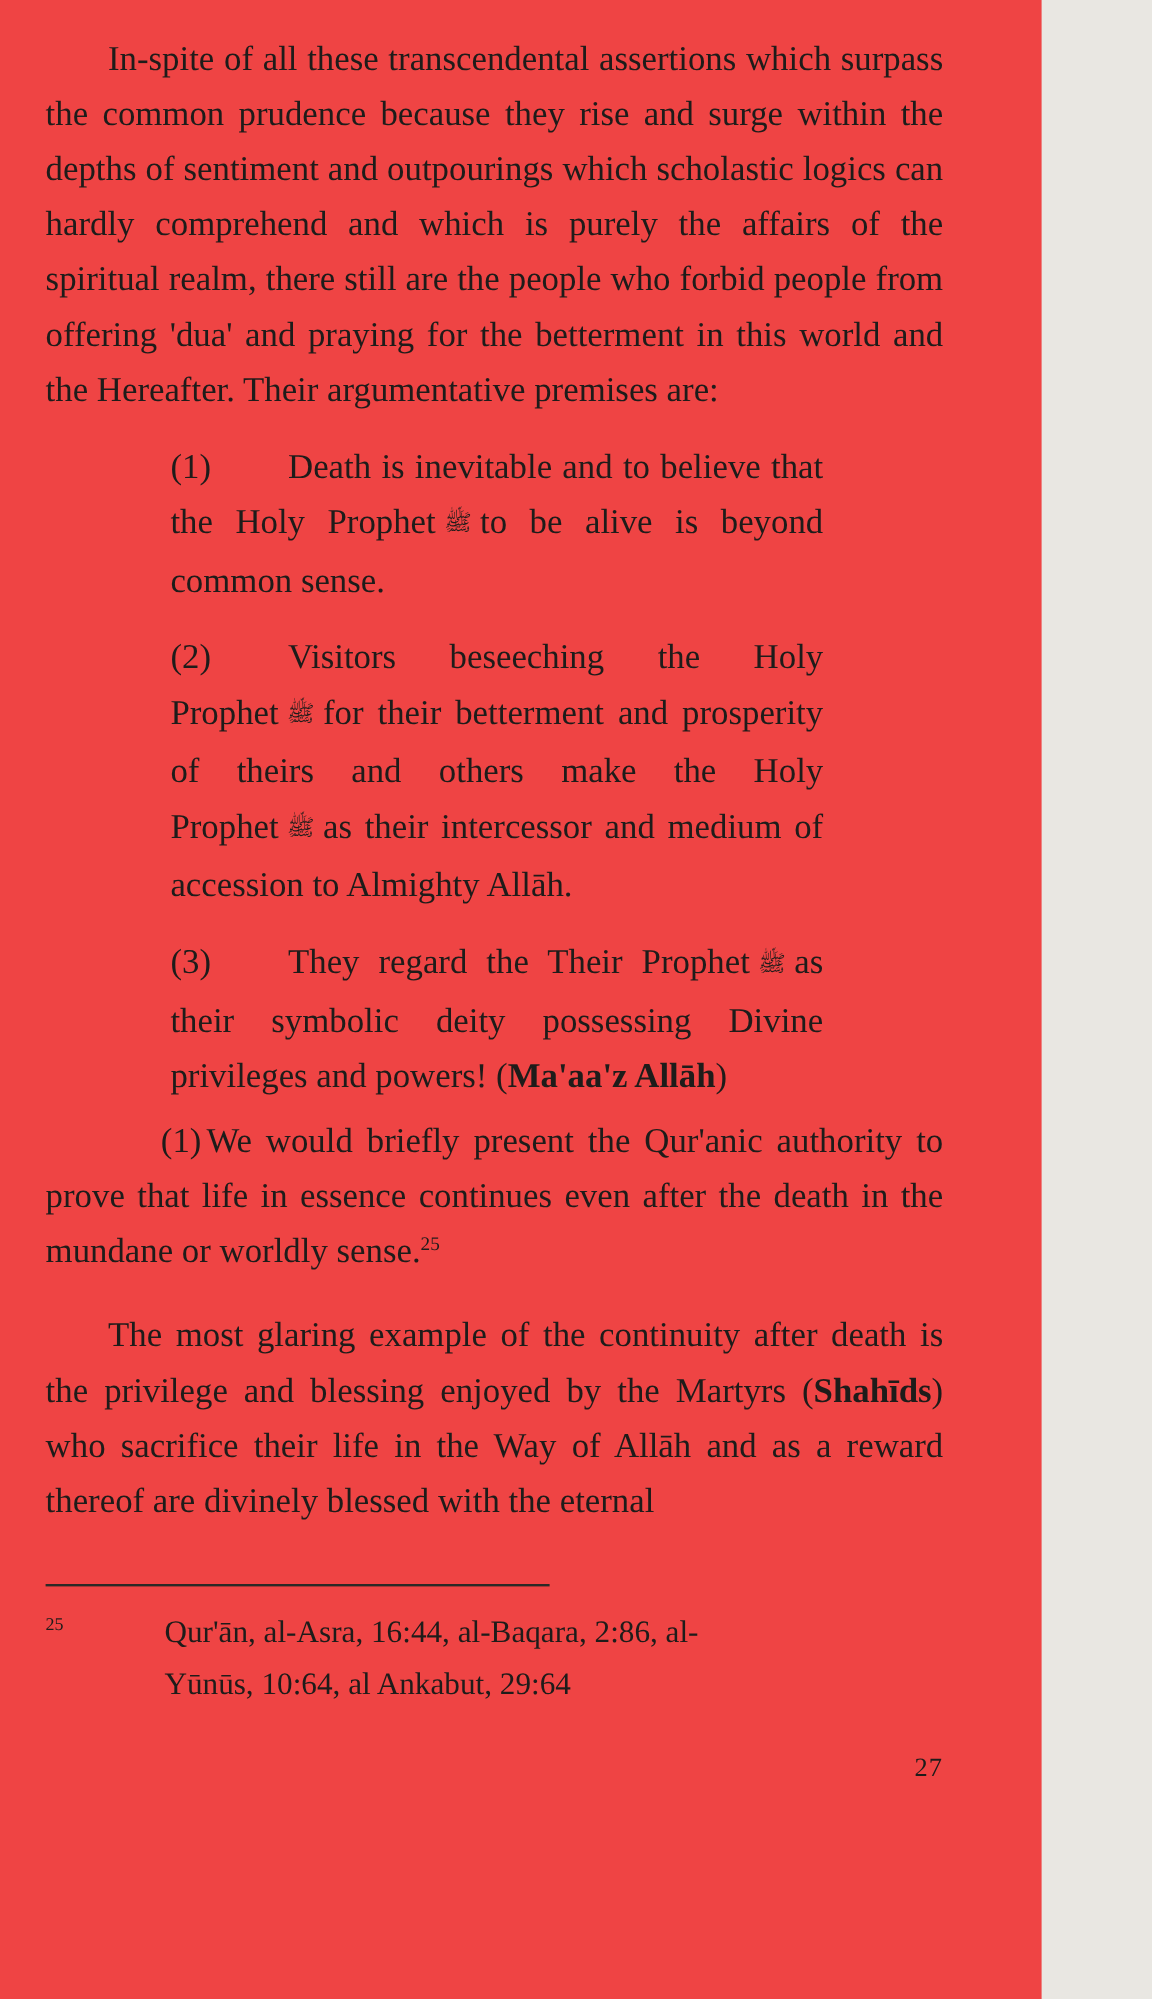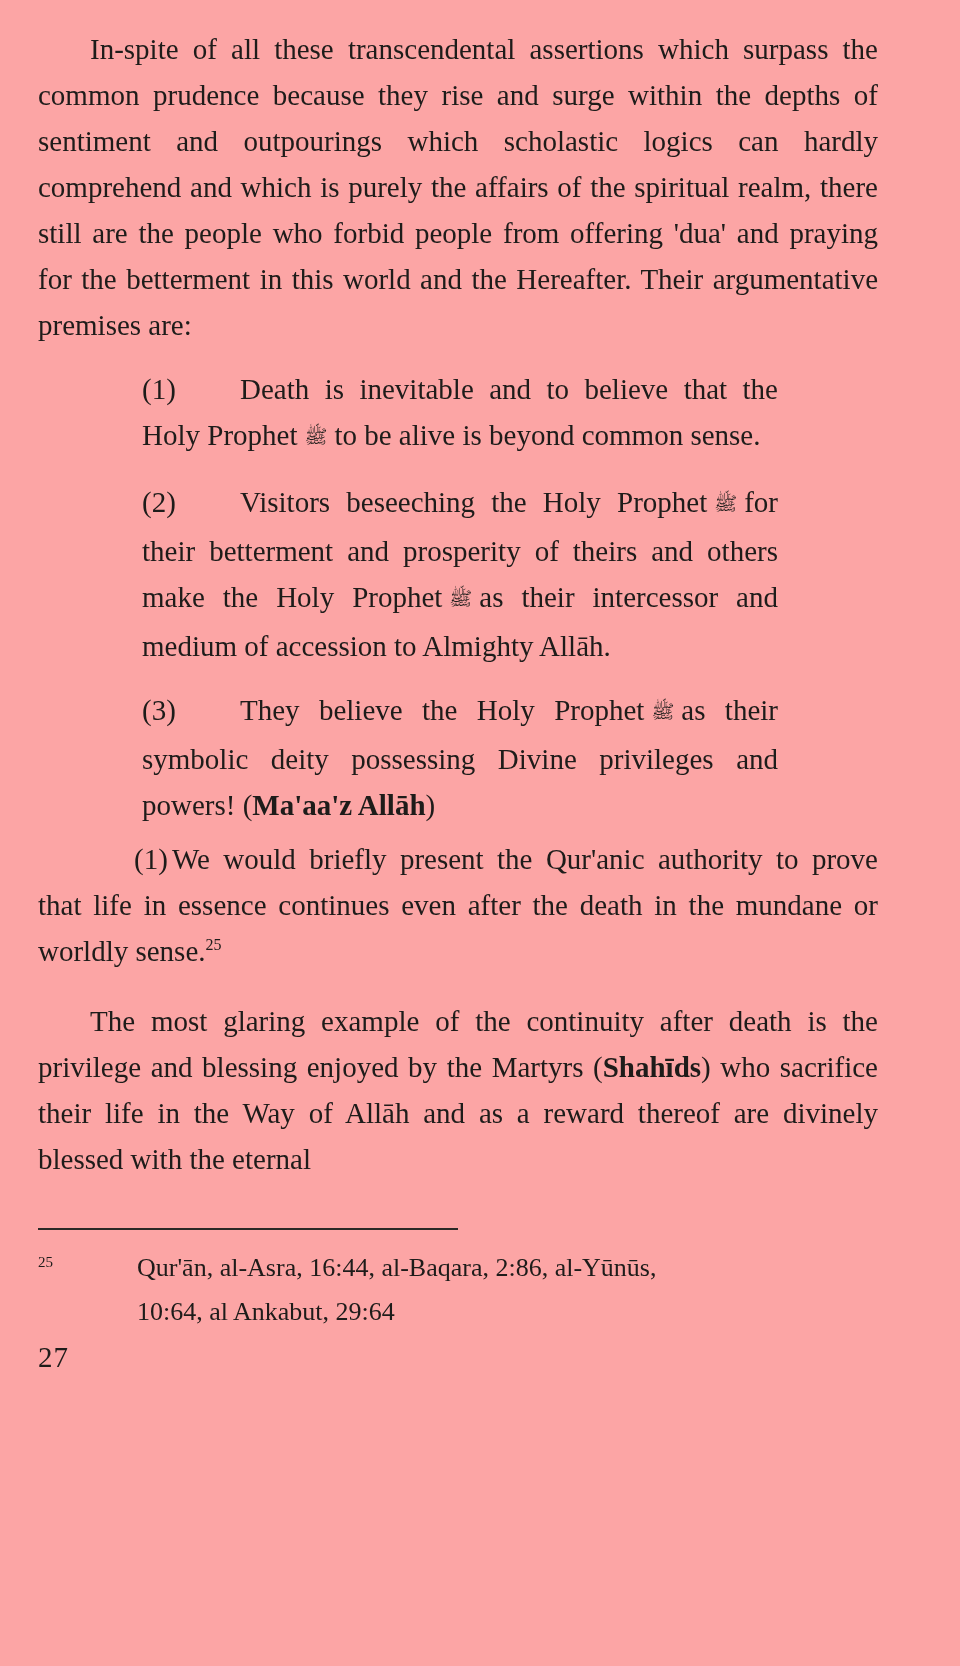--- a/index.html
+++ b/index.html
@@ -1,22 +1,22 @@
 <!DOCTYPE html>
 <html><head>
 <meta charset="utf-8">
 <style>
   * { margin: 0; padding: 0; box-sizing: border-box; }
   html, body { background: #e9e7e2; }
   body { width: 960px; margin: 0 auto; }
 
   .page {
-    width: 960px;
+    width: 868px;
     height: 1666px;
-    background: #fca5a5;
+    background: #ef4444;
     color: #1e1c1a;
     font-family: "Liberation Serif", "DejaVu Serif", serif;
     font-size: 29px;
     line-height: 46px;
     padding: 26px 82px 0 38px;
     overflow: hidden;
     position: relative;
   }
 
   p.body-para {
@@ -82,41 +82,42 @@
     text-align: left;
   }
   .footnote-marker {
     position: absolute;
     left: 0;
     top: -6px;
     font-size: 15px;
   }
 
   .page-number {
-    text-align: left;
-    font-size: 29px;
+    text-align: right;
+    margin-top: 24px;
+    font-size: 22px;
     letter-spacing: 1px;
   }
 </style>
 </head>
 <body>
 
 <div class="page">
 
   <p class="body-para intro">
     <span>In-spite of all these transcendental assertions which surpass the common prudence because they rise and surge within the depths of sentiment and outpourings which scholastic logics can hardly comprehend and which is purely the affairs of the spiritual realm, there still are the people who forbid people from offering 'dua' and praying for the betterment in this world and the Hereafter. Their argumentative premises are:</span>
   </p>
 
   <div>
 
     <p class="body-para list-item"><span class="num">(1)</span><span>Death is inevitable and to believe that the Holy Prophet</span><span class="pbuh">ﷺ</span><span>to be alive is beyond common sense.</span></p>
 
     <p class="body-para list-item"><span class="num">(2)</span><span>Visitors beseeching the Holy Prophet</span><span class="pbuh">ﷺ</span><span>for their betterment and prosperity of theirs and others make the Holy Prophet</span><span class="pbuh">ﷺ</span><span>as their intercessor and medium of accession to Almighty Allāh.</span></p>
 
-    <p class="body-para list-item"><span class="num">(3)</span><span>They believe the Holy Prophet</span><span class="pbuh">ﷺ</span><span>as their symbolic deity possessing Divine privileges and powers! (</span><span class="emph">Ma'aa'z Allāh</span><span>)</span></p>
+    <p class="body-para list-item"><span class="num">(3)</span><span>They regard the Their Prophet</span><span class="pbuh">ﷺ</span><span>as their symbolic deity possessing Divine privileges and powers! (</span><span class="emph">Ma'aa'z Allāh</span><span>)</span></p>
 
   </div>
 
   <p class="body-para authority"><span class="num">(1)</span><span>We would briefly present the Qur'anic authority to prove that life in essence continues even after the death in the mundane or worldly sense.</span><sup class="fn-ref">25</sup></p>
 
   <p class="body-para martyrs"><span>The most glaring example of the continuity after death is the privilege and blessing enjoyed by the Martyrs (</span><span class="emph">Shahīds</span><span>) who sacrifice their life in the Way of Allāh and as a reward thereof are divinely blessed with the eternal</span></p>
 
   <hr class="footnote-rule">
 
   <div class="footnote">

